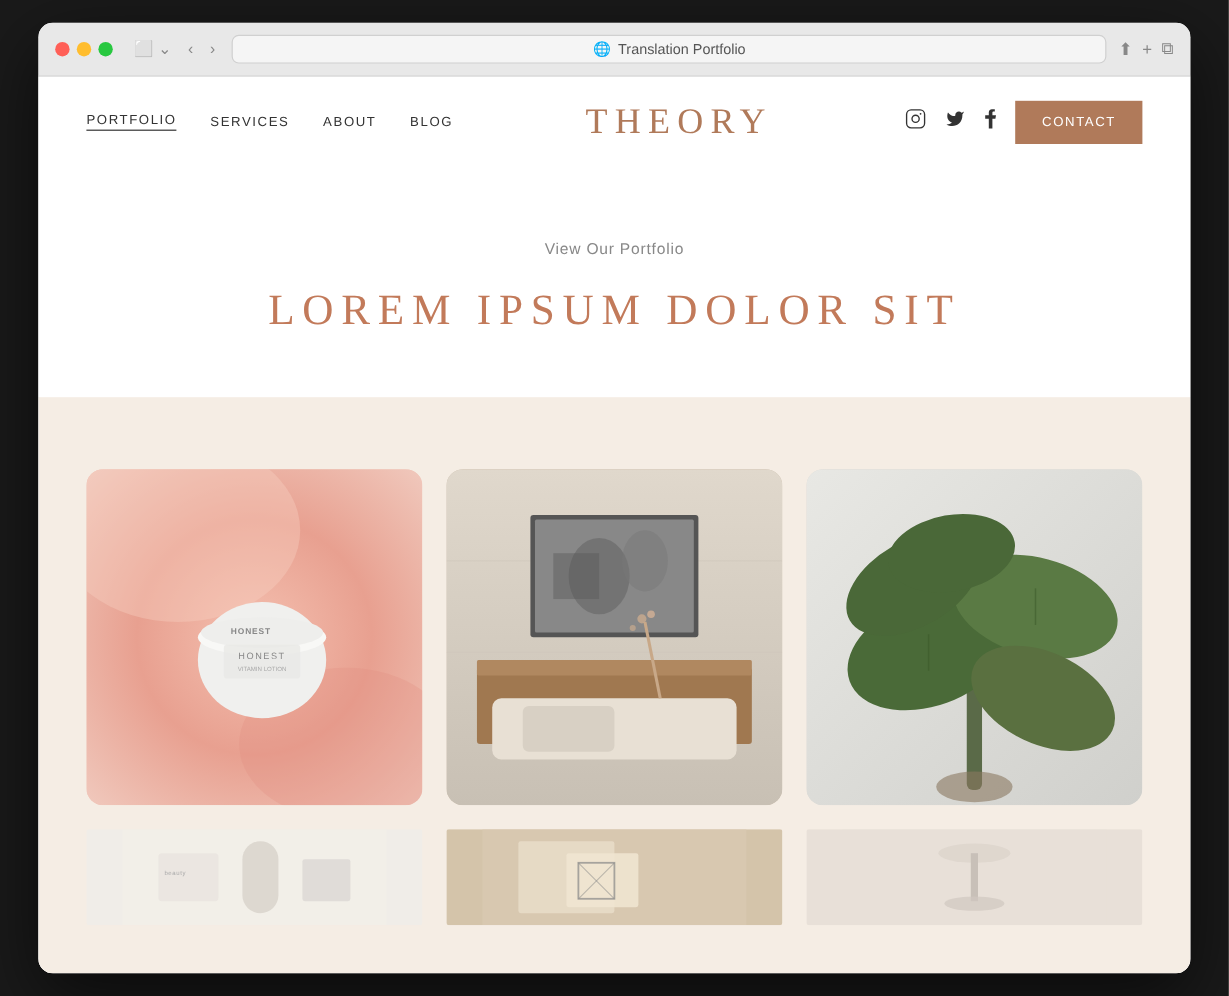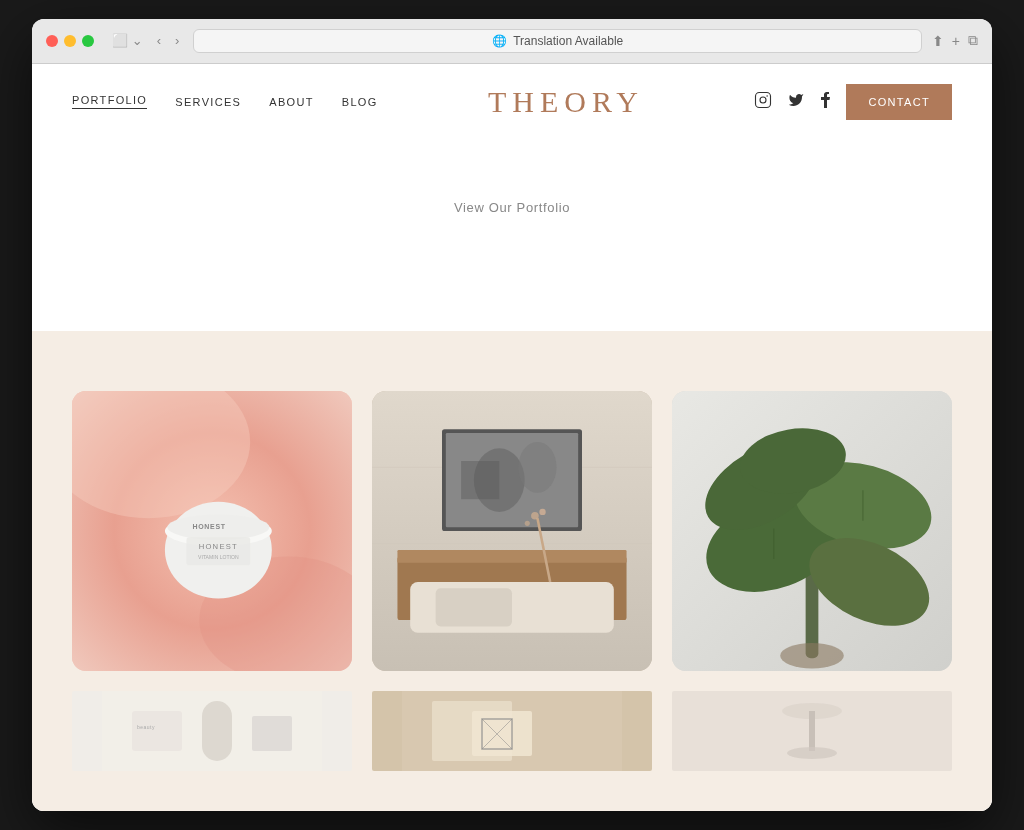--- a/index.html
+++ b/index.html
@@ -271,21 +271,21 @@
       <div class="traffic-light tl-yellow"></div>
       <div class="traffic-light tl-green"></div>
     </div>
     <div class="browser-controls">
       <button class="browser-btn">⬜ ⌄</button>
       <button class="browser-btn">‹</button>
       <button class="browser-btn">›</button>
     </div>
     <div class="address-bar">
       <span>🌐</span>
-      <span>Translation Available</span>
+      <span>Translation Portfolio</span>
     </div>
     <div class="browser-actions">
       <button class="browser-action-btn">⬆</button>
       <button class="browser-action-btn">+</button>
       <button class="browser-action-btn">⧉</button>
     </div>
   </div>
 
   <div class="website">
 
@@ -319,21 +319,21 @@
             <path d="M9 1H6.5C5.4 1 4 2 4 3.5V6H1v3h3v8h3V9h2.5L10 6H7V4c0-.6.4-1 1-1H9V1z"></path>
           </svg>
         </a>
         <button class="contact-btn">CONTACT</button>
       </div>
     </nav>
 
     <div class="hero">
       <p class="hero-subtitle">View Our Portfolio</p>
       <h1 class="hero-title">
-        <br>
+        <span>LOREM IPSUM DOLOR SIT</span><br>
       </h1>
     </div>
 
     <div class="portfolio-section">
 
       <div class="portfolio-grid">
 
         <div class="portfolio-item">
           <div class="img-cream-product" style="width:100%;height:100%;position:relative;">
 

